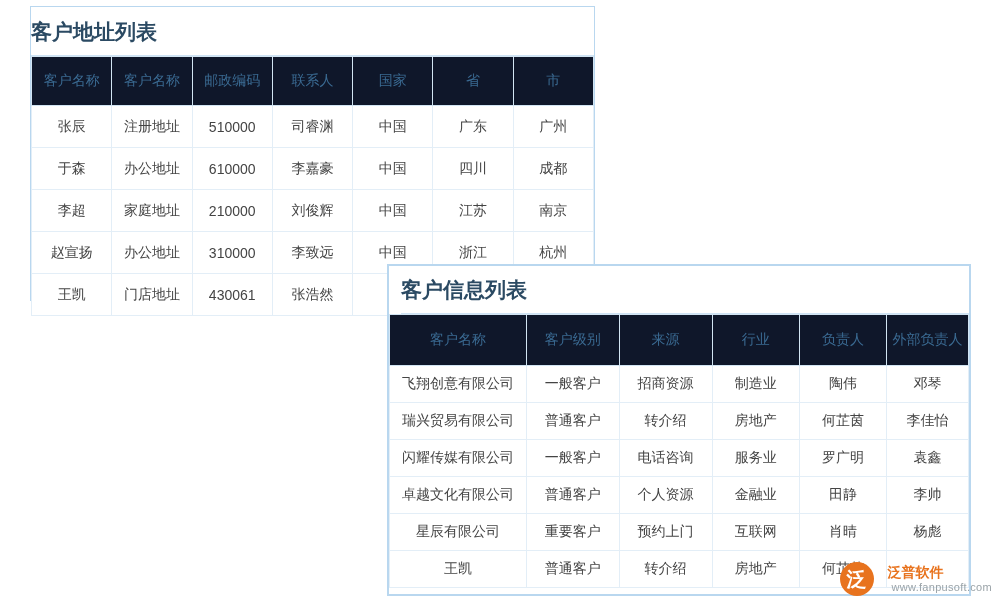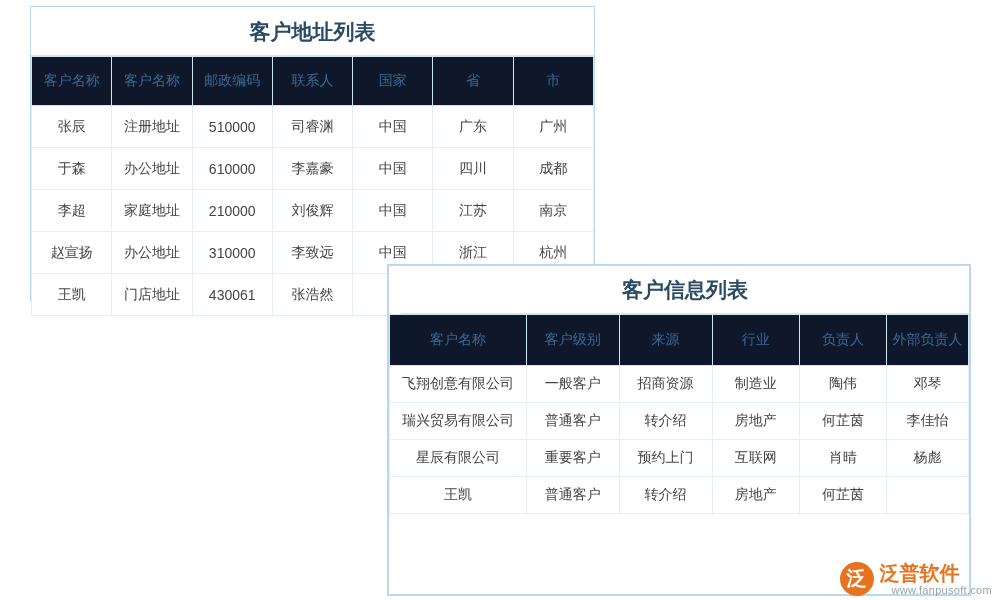--- a/index.html
+++ b/index.html
@@ -16,21 +16,21 @@
   }
 
   
   .panel {
     position: absolute;
     background: #ffffff;
     border: 1px solid #b9d7ef;
     box-sizing: border-box;
   }
   .panel-title {
-    text-align: center;
+    text-align: left;
     color: #2b4a63;
     font-weight: bold;
     background: #ffffff;
     border-bottom: 1px solid #cfe3f4;
     box-sizing: border-box;
   }
   table.grid {
     border-collapse: collapse;
     width: 100%;
     table-layout: fixed;
@@ -114,23 +114,24 @@
     color: #ffffff;
     font-size: 20px;
     font-weight: bold;
     display: flex;
     align-items: center;
     justify-content: center;
     font-family: "Liberation Serif", serif;
   }
   #watermark .wm-text-main {
     color: #e8731e;
-    font-size: 20px;
+    font-size: 14px;
     font-weight: bold;
     line-height: 1.1;
+    margin-left: 8px;
   }
   #watermark .wm-text-sub {
     color: #9aa3a8;
     font-size: 11px;
     line-height: 1.1;
     letter-spacing: .3px;
     margin-left: 12px;
   }
 </style>
 </head>
@@ -224,20 +225,36 @@
       </tr>
       <tr>
         <td>瑞兴贸易有限公司</td>
         <td>普通客户</td>
         <td>转介绍</td>
         <td>房地产</td>
         <td class="link">何芷茵</td>
         <td>李佳怡</td>
       </tr>
       <tr>
+        <td>闪耀传媒有限公司</td>
+        <td>一般客户</td>
+        <td>电话咨询</td>
+        <td>服务业</td>
+        <td class="link">罗广明</td>
+        <td>袁鑫</td>
+      </tr>
+      <tr>
+        <td>卓越文化有限公司</td>
+        <td>普通客户</td>
+        <td>个人资源</td>
+        <td>金融业</td>
+        <td class="link">田静</td>
+        <td>李帅</td>
+      </tr>
+      <tr>
         <td>星辰有限公司</td>
         <td>重要客户</td>
         <td>预约上门</td>
         <td>互联网</td>
         <td class="link">肖晴</td>
         <td>杨彪</td>
       </tr>
       <tr>
         <td>王凯</td>
         <td>普通客户</td>

